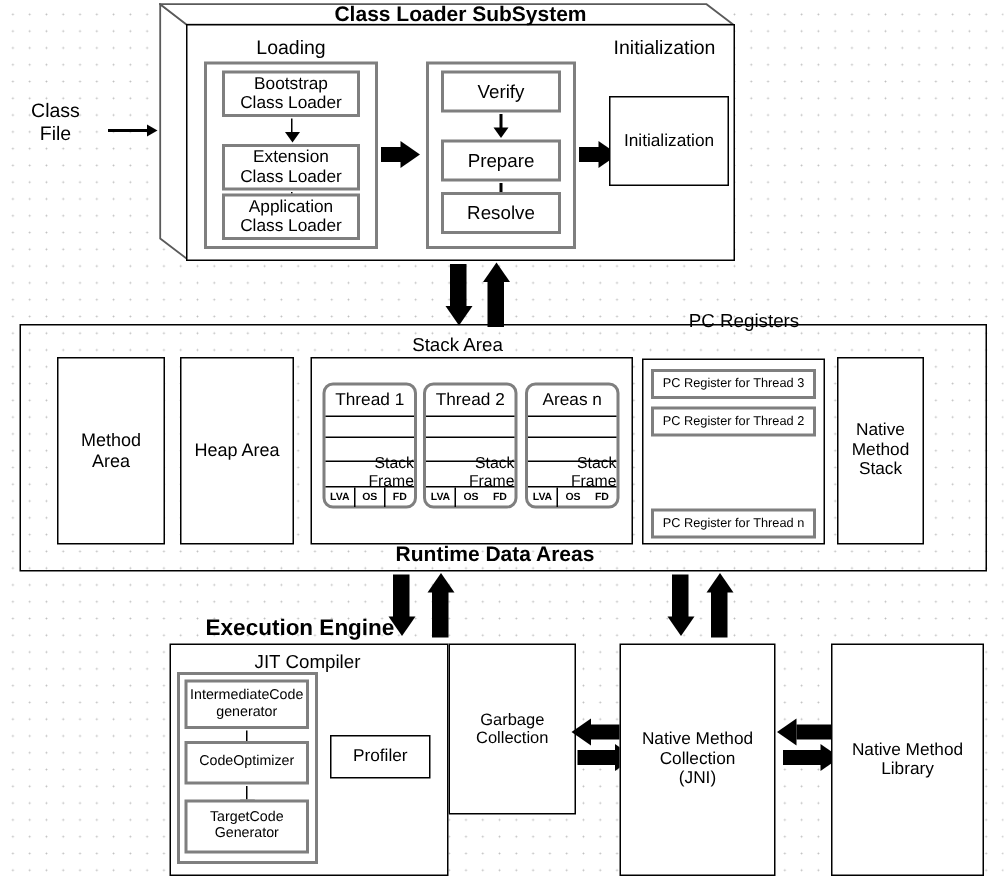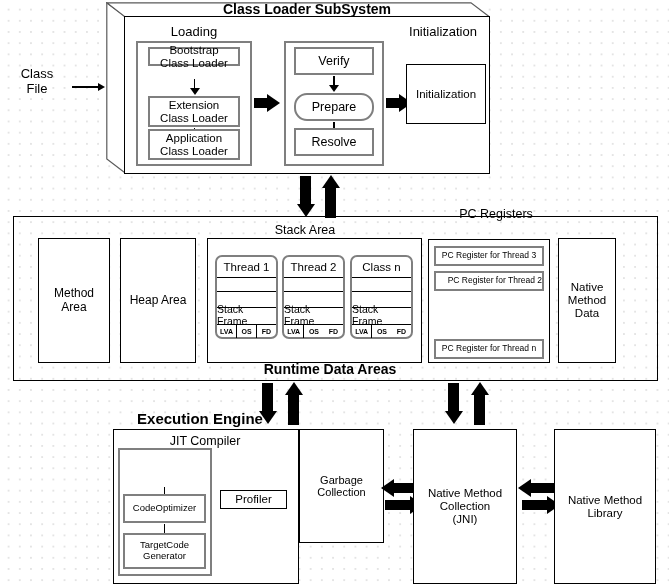--- a/index.html
+++ b/index.html
@@ -22,21 +22,21 @@
   .bx{
     position:absolute;box-sizing:border-box;
     background:#fff;border:1px solid #000;
     display:flex;align-items:center;justify-content:center;
     text-align:center;line-height:1.12;
   }
   .bx.g{border:2px solid #7f7f7f;}
   .lbl{
     position:absolute;box-sizing:border-box;
     display:flex;align-items:center;justify-content:center;
-    text-align:left;line-height:1.12;background:transparent;
+    text-align:right;line-height:1.12;background:transparent;
   }
   .b{font-weight:bold;}
   
   #cls3d{position:absolute;left:106px;top:2px;width:384px;height:172px;}
   #cls3d .face{
     position:absolute;left:18px;top:14px;width:366px;height:158px;
     background:#fff;border:1px solid #000;box-sizing:border-box;
   }
   #cls3d .side{position:absolute;left:0;top:0;width:20px;height:172px;}
   #cls3d .topf{position:absolute;left:0;top:0;width:384px;height:18px;}
@@ -72,21 +72,21 @@
     <svg class="topf" viewBox="0 0 384 18" preserveAspectRatio="none">
       <polygon points="0.8,0.8 365,0.8 383,14.5 18.5,14.5" fill="#ffffff" stroke="#5a5a5a" stroke-width="1.2"></polygon>
     </svg>
     <div class="face"></div>
 
     <div class="lbl b" style="left:18px;top:-1px;width:366px;height:18px;font-size:14px;">Class Loader SubSystem</div>
 
     <div class="lbl" style="left:36px;top:22px;width:104px;height:16px;font-size:13px;">Loading</div>
     <div class="bx g" style="left:30px;top:39px;width:116px;height:125px;"></div>
 
-    <div class="bx g" style="left:42px;top:45px;width:92px;height:19px;flex-direction:column;font-size:11.5px;">
+    <div class="bx g" style="left:42px;top:45px;width:92px;height:31px;flex-direction:column;font-size:11.5px;">
       <span>Bootstrap</span>
       <span>Class Loader</span>
     </div>
     <div>
       <div class="thinline" style="left:87.5px;top:77px;width:1.6px;height:11px;"></div>
       <div class="tri-dn-s" style="left:83.5px;top:86px;"></div>
     </div>
 
     <div class="bx g" style="left:42px;top:94px;width:92px;height:31px;flex-direction:column;font-size:11.5px;">
       <span>Extension</span>
@@ -110,21 +110,21 @@
     <div class="bx g" style="left:178px;top:39px;width:100px;height:125px;"></div>
 
     <div class="bx g" style="left:188px;top:45px;width:80px;height:28px;font-size:12.5px;">
       <span>Verify</span>
     </div>
     <div>
       <div class="thinline" style="left:227.2px;top:74px;width:1.6px;height:11px;"></div>
       <div class="tri-dn-s" style="left:223px;top:83px;"></div>
     </div>
 
-    <div class="bx g" style="left:188px;top:91px;width:80px;height:28px;font-size:12.5px;border-radius:13px;">
+    <div class="bx g" style="left:188px;top:91px;width:80px;height:28px;font-size:12.5px;">
       <span>Prepare</span>
     </div>
     <div>
       <div class="thinline" style="left:227.2px;top:120px;width:1.6px;height:11px;"></div>
       <div class="tri-dn-s" style="left:223px;top:129px;"></div>
     </div>
 
     <div class="bx g" style="left:188px;top:126px;width:80px;height:28px;font-size:12.5px;">
       <span>Resolve</span>
     </div>
@@ -179,47 +179,47 @@
     <div class="abs" style="left:0;top:35px;width:100%;height:16px;border-bottom:1px solid #000;"></div>
     <div class="lbl" style="left:0;top:51px;width:100%;height:17px;font-size:10.5px;border-bottom:1px solid #000;">Stack Frame</div>
     <div class="cellrow" style="left:0;top:68px;width:100%;height:13px;">
       <div class="lbl b" style="position:relative;flex:1;height:13px;font-size:7px;border-right:1px solid #000;">LVA</div>
       <div class="lbl b" style="position:relative;flex:1;height:13px;font-size:7px;">OS</div>
       <div class="lbl b" style="position:relative;flex:1;height:13px;font-size:7px;">FD</div>
     </div>
   </div>
 
   <div class="bx g rnd" style="left:350px;top:255px;width:63px;height:84px;display:block;padding:0;">
-    <div class="lbl" style="left:0;top:0;width:100%;height:21px;font-size:11.5px;border-bottom:1px solid #000;">Class n</div>
+    <div class="lbl" style="left:0;top:0;width:100%;height:21px;font-size:11.5px;border-bottom:1px solid #000;">Areas n</div>
     <div class="abs" style="left:0;top:21px;width:100%;height:14px;border-bottom:1px solid #000;"></div>
     <div class="abs" style="left:0;top:35px;width:100%;height:16px;border-bottom:1px solid #000;"></div>
     <div class="lbl" style="left:0;top:51px;width:100%;height:17px;font-size:10.5px;border-bottom:1px solid #000;">Stack Frame</div>
     <div class="cellrow" style="left:0;top:68px;width:100%;height:13px;">
       <div class="lbl b" style="position:relative;flex:1;height:13px;font-size:7px;border-right:1px solid #000;">LVA</div>
       <div class="lbl b" style="position:relative;flex:1;height:13px;font-size:7px;">OS</div>
       <div class="lbl b" style="position:relative;flex:1;height:13px;font-size:7px;">FD</div>
     </div>
   </div>
 
   <div class="lbl" style="left:430px;top:206px;width:132px;height:16px;font-size:12.5px;">PC Registers</div>
   <div class="bx" style="left:428px;top:239px;width:122px;height:124px;"></div>
   <div class="bx g" style="left:434px;top:246px;width:110px;height:20px;font-size:8.5px;">
     <span>PC Register for  Thread 3</span>
   </div>
-  <div class="bx g" style="left:434px;top:271px;width:110px;height:20px;font-size:8.5px;justify-content:flex-end;">
+  <div class="bx g" style="left:434px;top:271px;width:110px;height:20px;font-size:8.5px;">
     <span>PC Register for  Thread 2</span>
   </div>
   <div class="bx g" style="left:434px;top:339px;width:110px;height:20px;font-size:8.5px;">
     <span>PC Register for  Thread n</span>
   </div>
 
   <div class="bx" style="left:558px;top:238px;width:58px;height:125px;flex-direction:column;font-size:11.5px;">
     <span>Native</span>
     <span>Method</span>
-    <span>Data</span>
+    <span>Stack</span>
   </div>
 
   <div>
     <div class="shaft" style="left:262px;top:383px;width:11px;height:30px;"></div>
     <div class="tri-d" style="left:258.5px;top:411px;"></div>
     <div class="shaft" style="left:288px;top:393px;width:11px;height:32px;"></div>
     <div class="tri-u" style="left:284.5px;top:382px;"></div>
   </div>
   <div>
     <div class="shaft" style="left:448px;top:383px;width:11px;height:30px;"></div>
@@ -228,39 +228,43 @@
     <div class="tri-u" style="left:470.5px;top:382px;"></div>
   </div>
 
   <div class="lbl b" style="left:110px;top:409px;width:180px;height:20px;font-size:15px;">Execution Engine</div>
 
 
   <div class="bx" style="left:113px;top:429px;width:186px;height:155px;"></div>
   <div class="lbl" style="left:140px;top:433px;width:130px;height:16px;font-size:12.5px;">JIT Compiler</div>
   <div class="bx g" style="left:118px;top:448px;width:94px;height:128px;"></div>
 
+  <div class="bx g" style="left:123px;top:453px;width:83px;height:33px;flex-direction:column;font-size:9.5px;">
+    <span>IntermediateCode</span>
+    <span>generator</span>
+  </div>
   <div>
     <div class="thinline" style="left:163.7px;top:487px;width:1.6px;height:11px;"></div>
     <div class="tri-dn-s" style="left:159.5px;top:496px;"></div>
   </div>
 
   <div class="bx g" style="left:123px;top:494px;width:83px;height:29px;font-size:9.5px;">
     <span>CodeOptimizer</span>
   </div>
   <div>
     <div class="thinline" style="left:163.7px;top:524px;width:1.6px;height:11px;"></div>
     <div class="tri-dn-s" style="left:159.5px;top:533px;"></div>
   </div>
 
   <div class="bx g" style="left:123px;top:533px;width:83px;height:36px;flex-direction:column;font-size:9.5px;">
     <span>TargetCode</span>
     <span>Generator</span>
   </div>
 
-  <div class="bx" style="left:220px;top:490px;width:67px;height:19px;font-size:11.5px;">
+  <div class="bx" style="left:220px;top:490px;width:67px;height:29px;font-size:11.5px;">
     <span>Profiler</span>
   </div>
 
   <div class="bx" style="left:299px;top:429px;width:85px;height:114px;flex-direction:column;font-size:11px;">
     <span>Garbage</span>
     <span>Collection</span>
   </div>
 
   <div>
     <div class="shaft" style="left:394px;top:483px;width:26px;height:10px;"></div>

